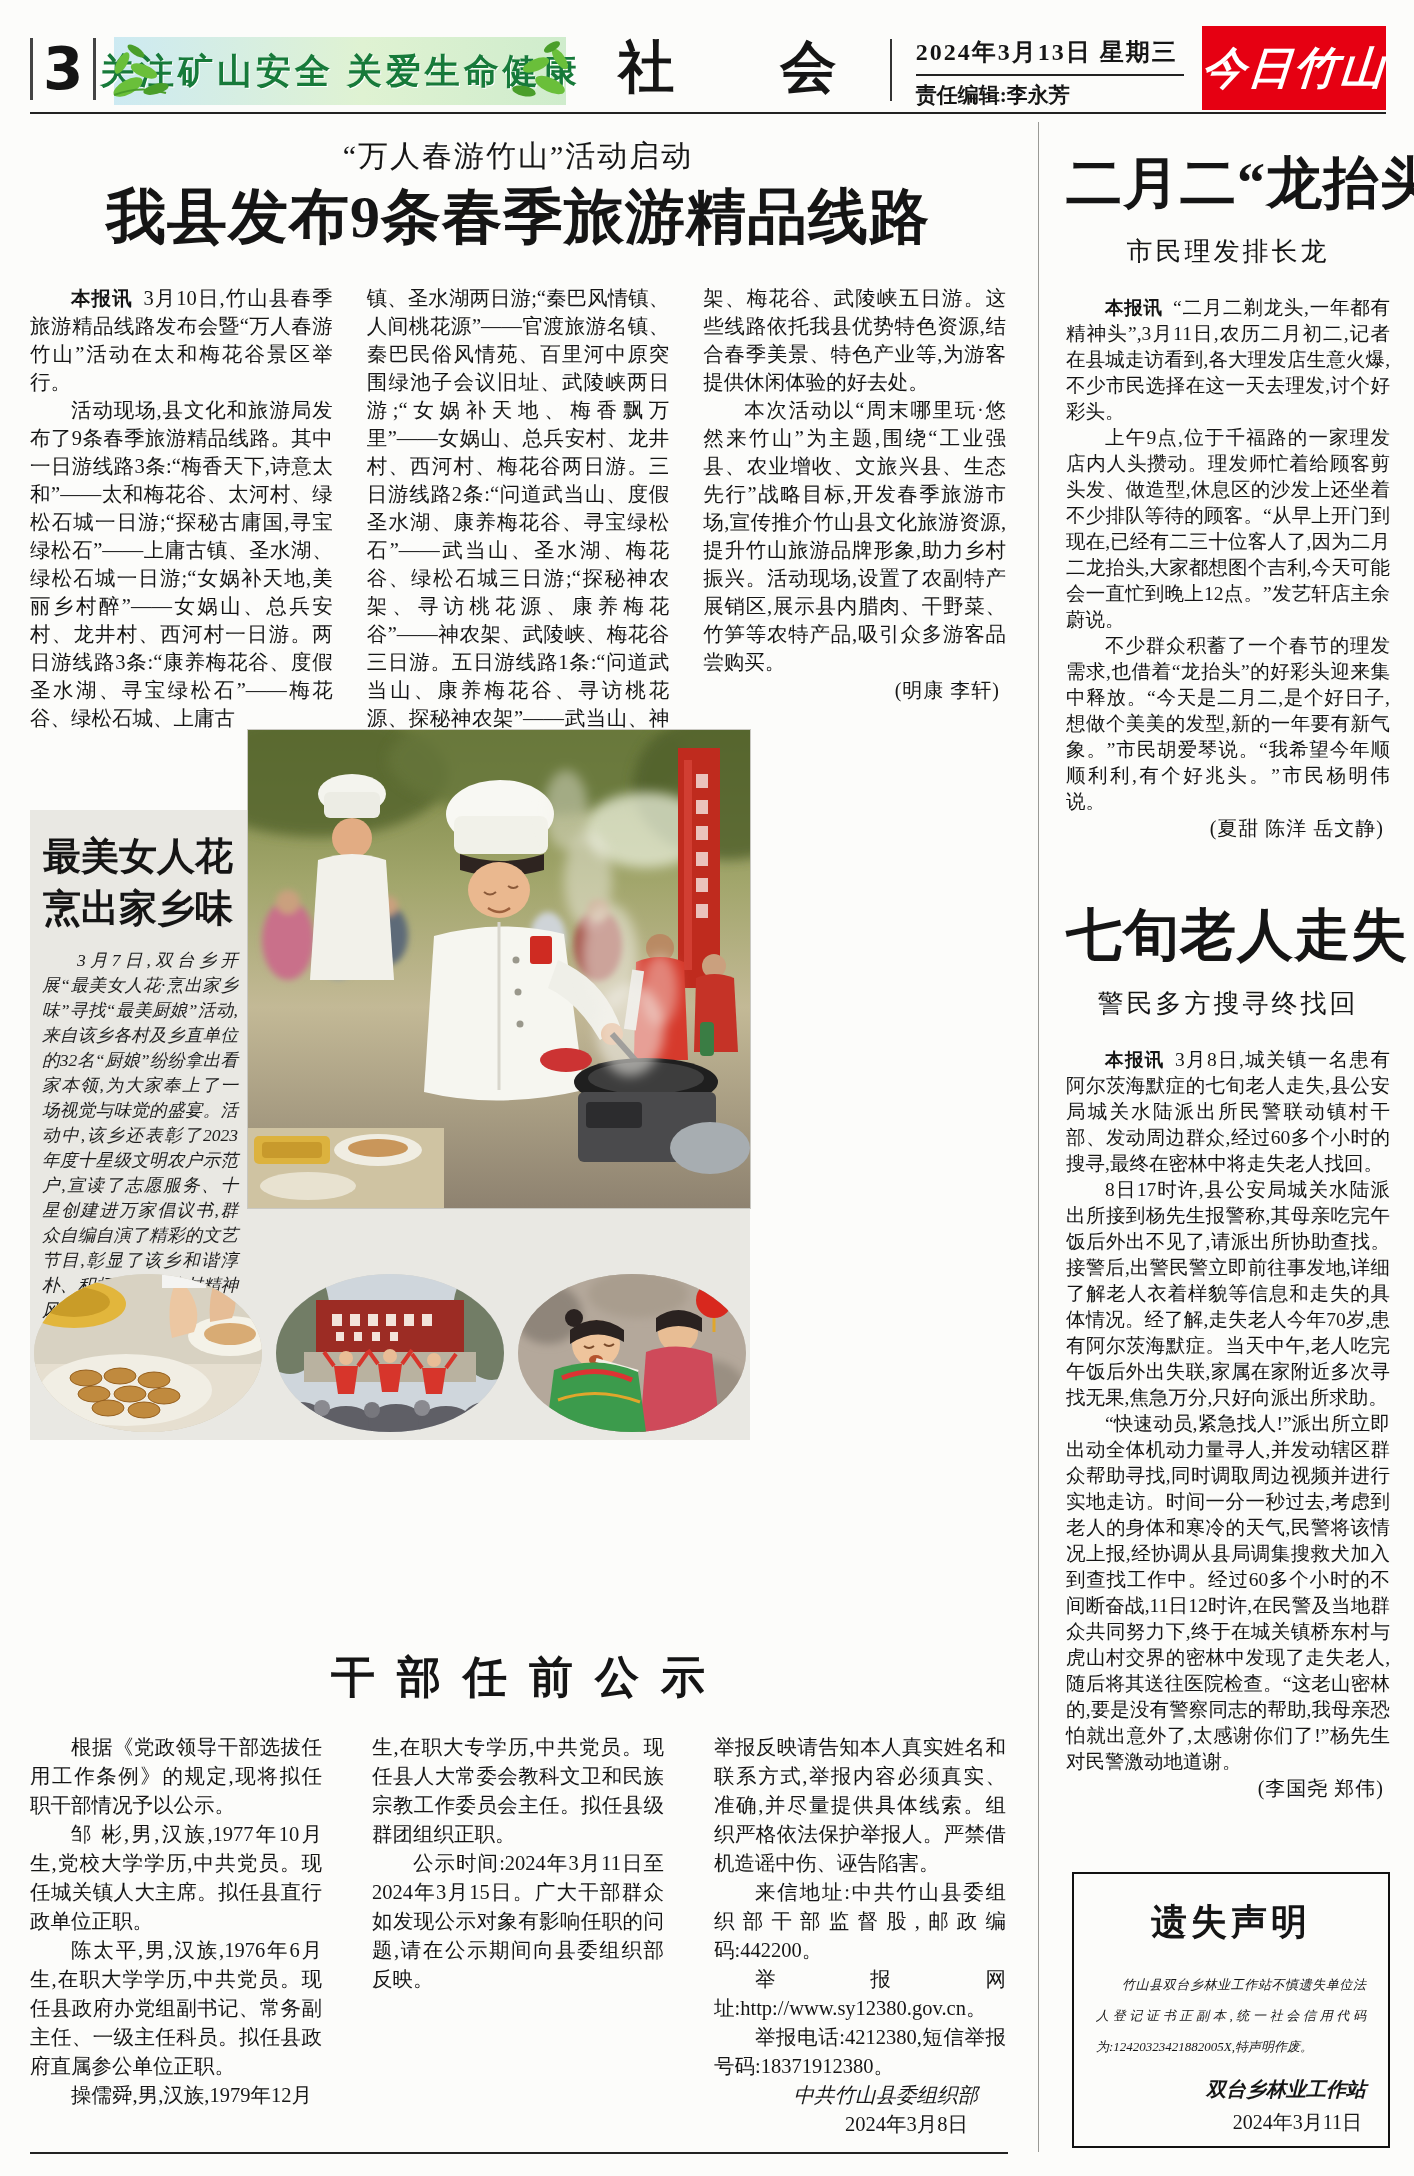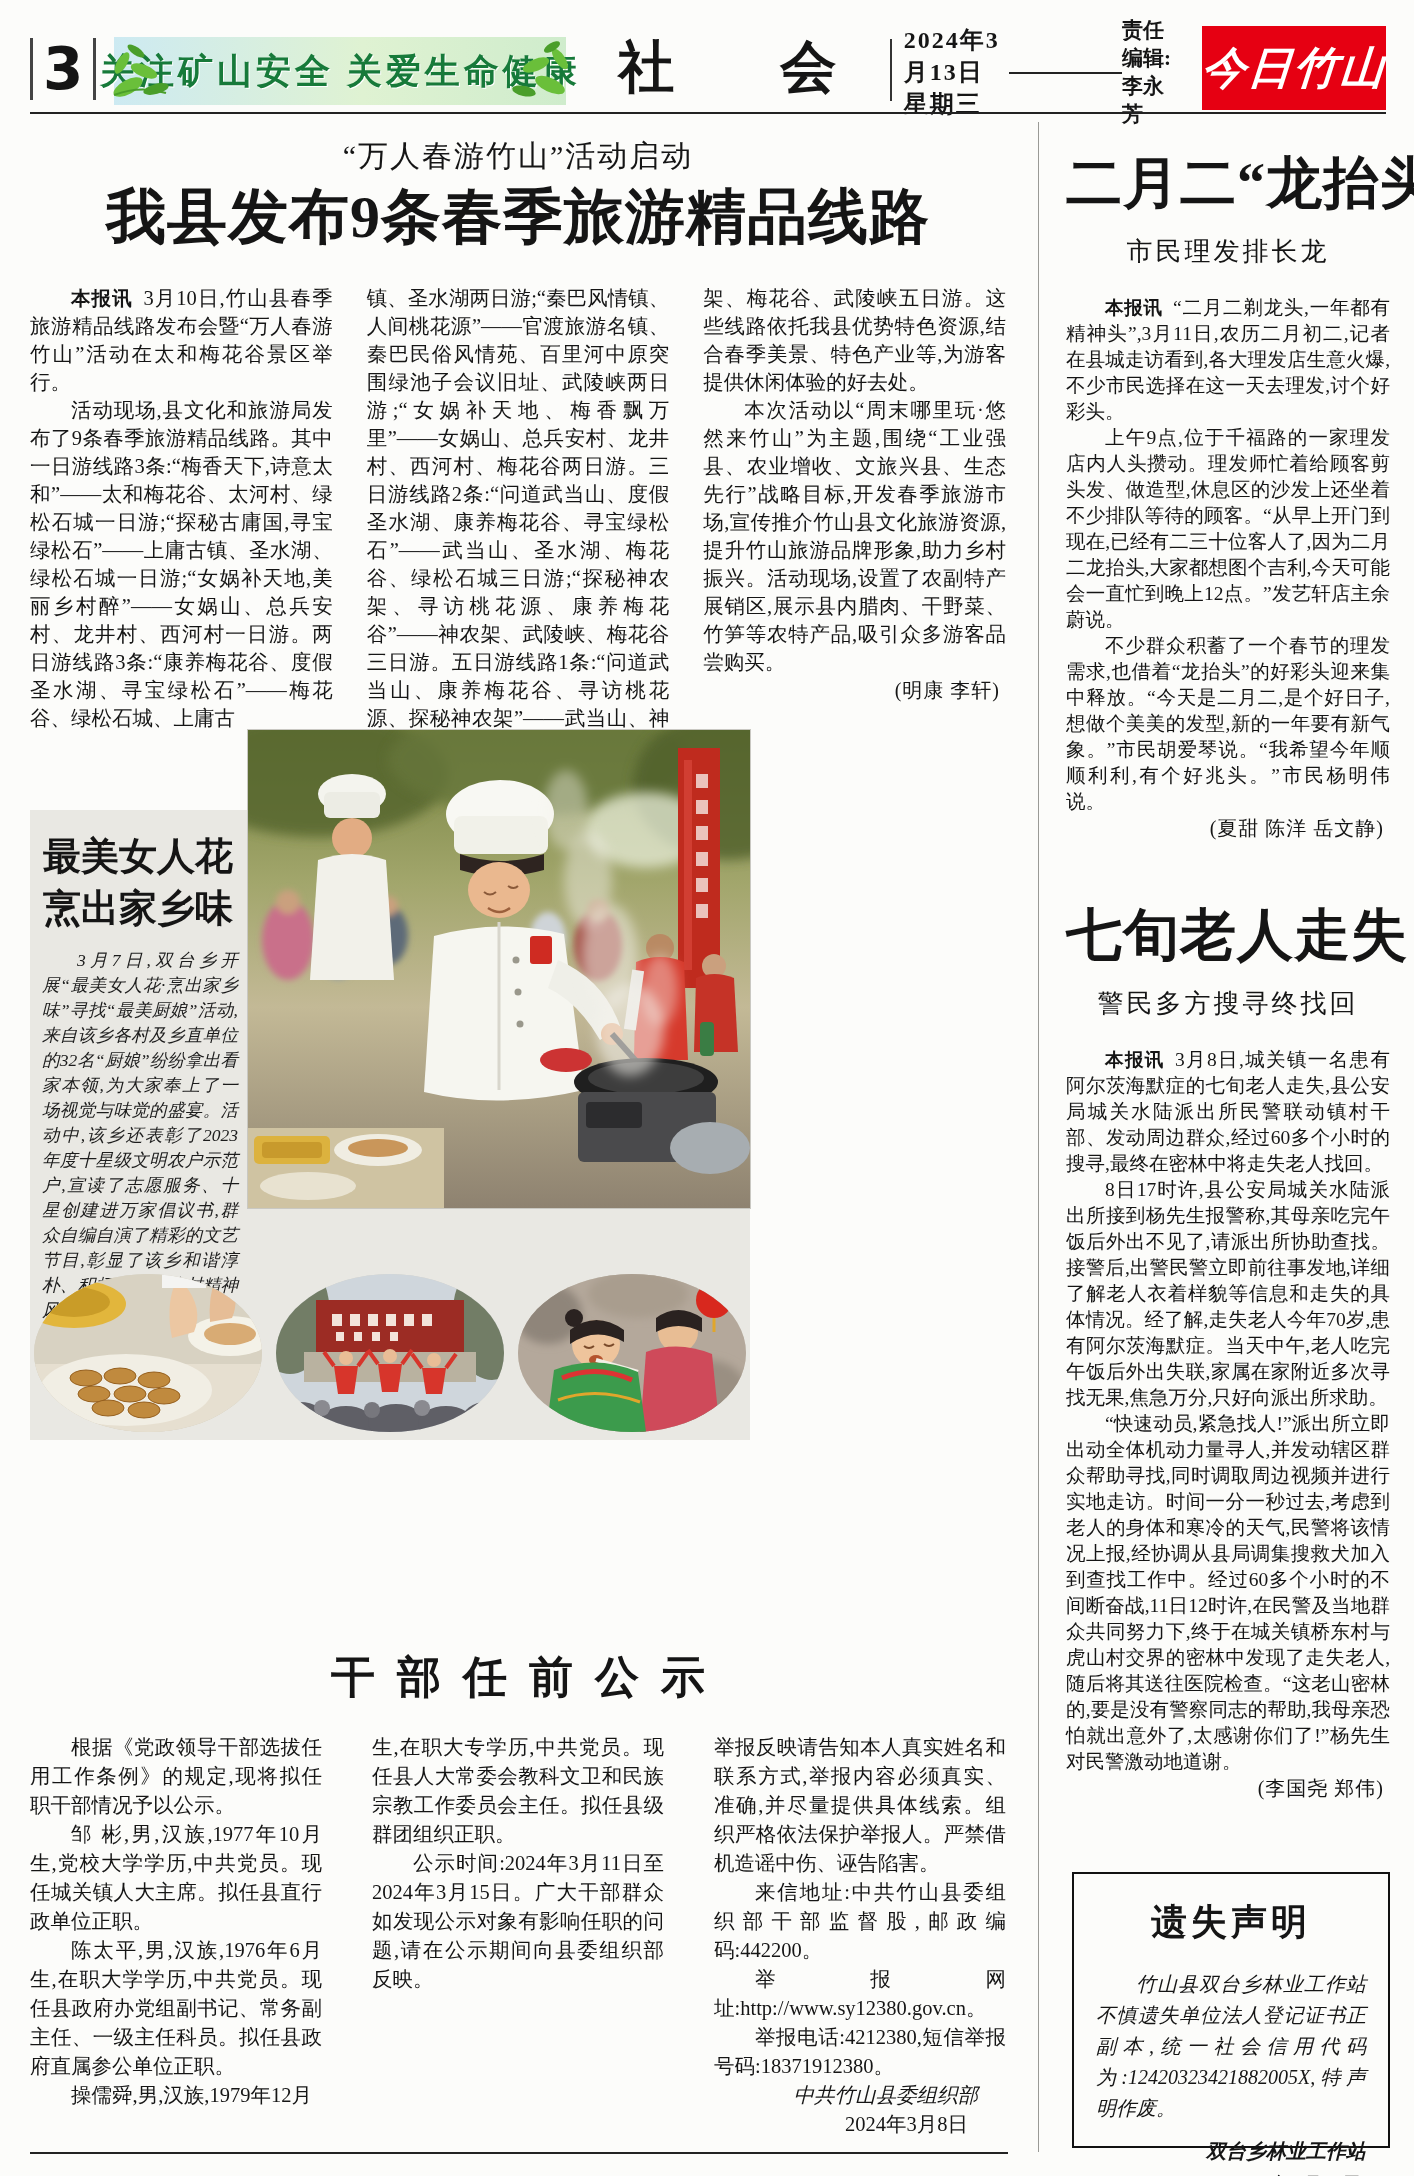--- a/index.html
+++ b/index.html
@@ -13,21 +13,21 @@
   .pageno{font-size:58px;font-weight:bold;padding:0 10px;line-height:62px;font-family:"DejaVu Sans",sans-serif;}
   .banner{position:relative;width:452px;height:68px;margin-left:18px;margin-top:14px;
           background:linear-gradient(90deg,#cdeaf2 0%,#dff2d2 55%,#cfeccc 100%);
           display:flex;align-items:center;justify-content:center;}
   .banner-text{font-size:35px;font-weight:bold;color:#177a3a;letter-spacing:4px;white-space:nowrap;
           text-shadow:1px 1px 0 #ffffff;}
   .leaves{position:absolute;top:0;height:68px;}
   .leaves.left{left:-4px;} .leaves.right{right:-4px;}
   .section-title{font-size:56px;font-weight:bold;letter-spacing:46px;margin-left:52px;margin-top:8px;white-space:nowrap;}
   .head-vrule{width:2px;height:62px;background:#333;margin-left:8px;margin-top:12px;}
-  .datebox{width:372px;margin-left:12px;margin-top:16px;display:flex;align-items:center;}
+  .datebox{width:372px;margin-left:24px;margin-top:16px;display:flex;flex-direction:column;align-items:flex-start;}
   .date-line{font-size:24px;font-weight:bold;letter-spacing:2px;}
   .date-rule{width:100%;height:2px;background:#222;margin:6px 0 5px 0;}
   .editor-line{font-size:21px;font-weight:bold;}
   .masthead{margin-left:18px;margin-top:8px;width:186px;height:84px;background:#e60012;
             display:flex;align-items:center;justify-content:center;}
   .masthead span{color:#ffffff;font-size:44px;font-weight:bold;font-style:italic;transform:skewX(-4deg);
             letter-spacing:2px;white-space:nowrap;}
   .header-rule{position:absolute;left:30px;top:112px;width:1356px;height:2px;background:#222;}
 
   
@@ -64,21 +64,21 @@
   .r-sub{font-size:26px;text-align:center;margin-top:12px;letter-spacing:3px;}
   .r-body{font-size:19.5px;line-height:26px;text-align:justify;margin-top:26px;}
   .r-body p{margin:0;text-indent:2em;}
   .art1{position:absolute;left:0;top:24px;width:324px;}
   .art2{position:absolute;left:0;top:742px;width:324px;margin-top:34px;}
 
   
   .loss-box{position:absolute;left:6px;top:1750px;width:318px;height:276px;border:2px solid #111;
             background:#fcfcfa;box-sizing:border-box;padding:18px 22px;}
   .loss-title{text-align:center;font-size:36px;font-weight:900;letter-spacing:4px;margin-top:6px;}
-  .loss-body{font-size:20px;line-height:31px;text-align:justify;text-indent:2em;margin-top:22px;font-style:italic;}
+  .loss-body{font-size:13px;line-height:31px;text-align:justify;text-indent:2em;margin-top:22px;font-style:italic;}
   .loss-sig{text-align:right;font-size:20px;font-style:italic;margin-top:14px;font-weight:bold;}
   .loss-date{text-align:right;font-size:20px;margin-top:6px;padding-right:4px;}
 
   
   .notice{position:absolute;left:30px;top:1648px;width:976px;}
   .notice-title{text-align:center;font-size:44px;font-weight:900;letter-spacing:22px;text-indent:22px;}
   .notice-cols{display:flex;gap:50px;margin-top:26px;}
   .ncol{flex:1;font-size:20.5px;line-height:29px;text-align:justify;}
   .ncol p{margin:0;text-indent:2em;}
   .ncol p.noindent{text-indent:0;}

